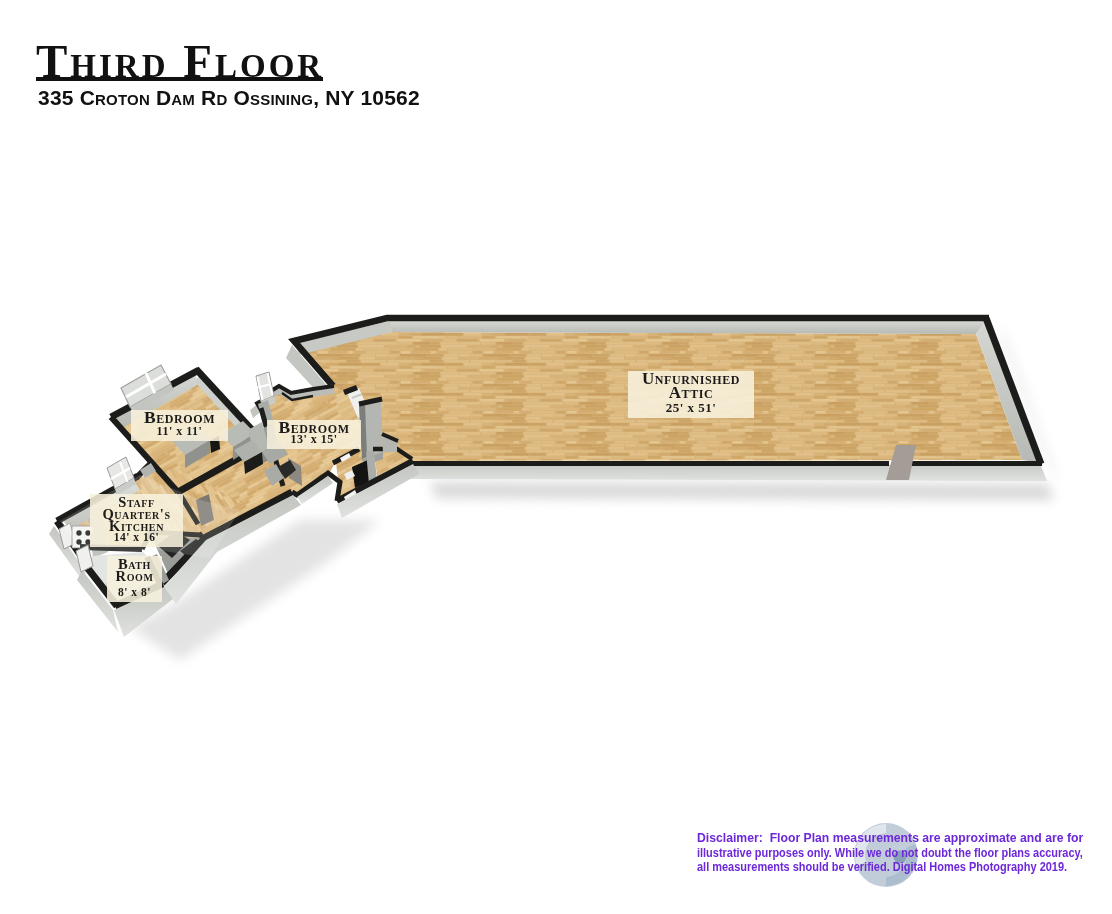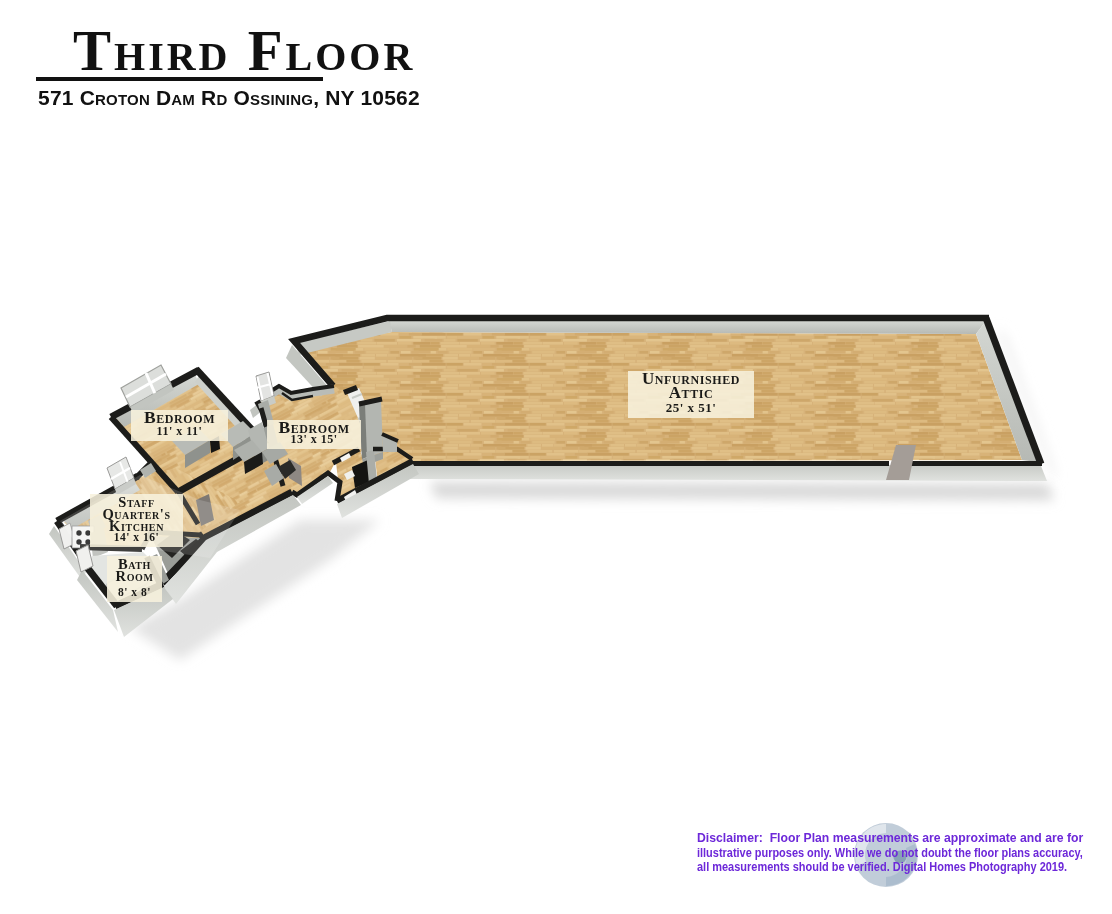--- a/index.html
+++ b/index.html
@@ -1,30 +1,30 @@
 <!DOCTYPE html>
 <html><head>
 <meta charset="utf-8">
 <style>
   html,body{margin:0;padding:0;background:#ffffff;}
   body{width:1112px;height:914px;position:relative;font-family:"Liberation Sans",sans-serif;overflow:hidden;}
-  .title{position:absolute;left:36px;top:22px;font-family:"Liberation Serif",serif;font-weight:bold;font-variant:small-caps;font-size:57px;letter-spacing:3px;color:#111;line-height:1;margin-left:37px;}
+  .title{position:absolute;left:36px;top:38px;font-family:"Liberation Serif",serif;font-weight:bold;font-variant:small-caps;font-size:47px;letter-spacing:3px;color:#111;line-height:1;}
   .titleu{position:absolute;left:36px;top:77px;width:287px;height:4px;background:#111;}
   .subtitle{position:absolute;left:38px;top:86px;font-family:"Liberation Sans",sans-serif;font-weight:bold;font-variant:small-caps;font-size:21px;letter-spacing:0.2px;color:#111;}
   .disc{position:absolute;left:697px;top:831px;width:386px;font-size:13.2px;font-weight:bold;color:#6d28d9;line-height:14.5px;}
   svg{position:absolute;left:0;top:0;}
 </style>
 </head>
 <body>
 
 <div class="title">Third Floor</div>
 
 <div class="titleu"></div>
 
-<div class="subtitle">571 Croton Dam Rd Ossining, NY 10562</div>
+<div class="subtitle">335 Croton Dam Rd Ossining, NY 10562</div>
 
 <svg width="1112" height="914" viewBox="0 0 1112 914">
 <defs>
   <pattern id="wood" width="83" height="30" patternUnits="userSpaceOnUse">
     <rect width="83" height="30" fill="#d7b279"></rect>
     <rect x="6.2" y="0.0" width="21.4" height="2.6" fill="#cda566"></rect>
     <rect x="29.3" y="0.0" width="25.0" height="2.6" fill="#dfbe85"></rect>
     <rect x="55.8" y="0.0" width="24.6" height="2.6" fill="#e0bf86"></rect>
     <rect x="81.0" y="0.0" width="16.4" height="2.6" fill="#ddba80"></rect>
     <rect x="-2.0" y="0.0" width="16.4" height="2.6" fill="#ddba80"></rect>

